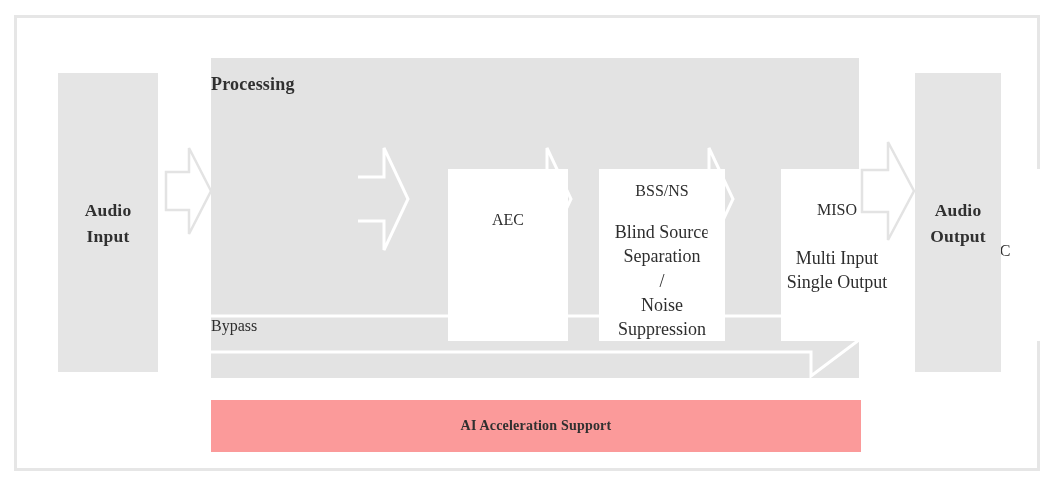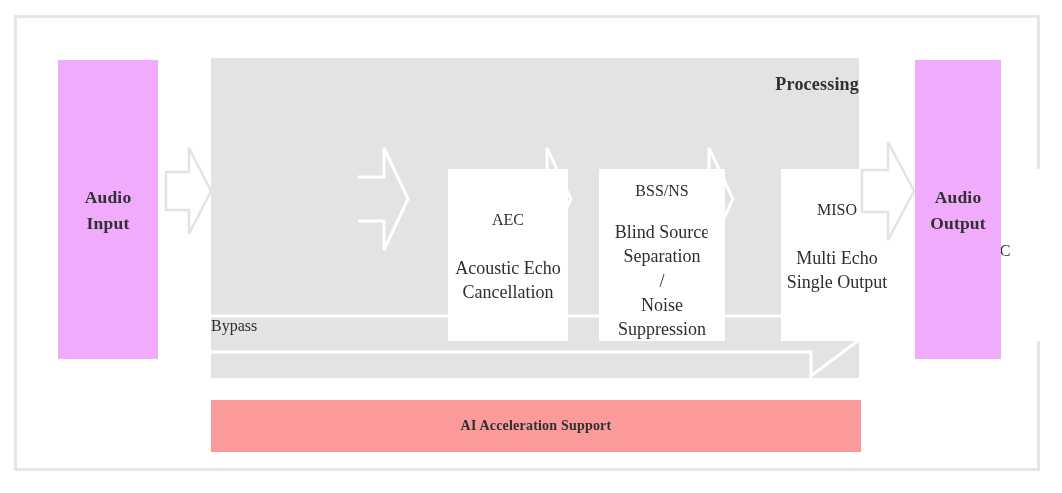--- a/index.html
+++ b/index.html
@@ -30,22 +30,23 @@
     width: 1026px;
     height: 456px;
     border: 3px solid #e6e6e6;
     box-sizing: border-box;
     background: transparent;
   }
 
   
   .gray-block {
     position: absolute;
-    background: #f0abfc;
+    background: #e5e5e5;
     box-sizing: border-box;
+    margin-top: 13px;
   }
 
   .io-label {
     position: absolute;
     left: 0;
     right: 0;
     top: 50%;
     transform: translateY(-50%);
     text-align: center;
     font-weight: bold;
@@ -63,21 +64,21 @@
     top: 58px;
     width: 648px;
     height: 320px;
     background: #e3e3e3;
   }
   #processing-title {
     position: absolute;
     left: 0;
     right: 0;
     top: 16px;
-    text-align: right;
+    text-align: left;
     font-weight: bold;
     font-size: 18px;
     color: #303030;
     letter-spacing: 0.2px;
   }
 
   
   .stage-box {
     position: absolute;
     background: #ffffff;
@@ -188,24 +189,20 @@
   <div id="processing-container">
 
     <div id="processing-title">Processing</div>
 
     <svg id="bypass-arrow" viewBox="0 0 660 88" preserveAspectRatio="none">
       <path class="arrow-outline-white" vector-effect="non-scaling-stroke" d="M 0,26 L 600,26 L 600,2 L 656,44 L 600,86 L 600,62 L 0,62"></path>
     </svg>
 
     <div class="stage-box" id="box-aec">
       <div class="stage-title">AEC</div>
-      <div class="stage-sub">
-        <span class="sl">Acoustic Echo</span>
-        <span class="sl">Cancellation</span>
-      </div>
     </div>
 
     <svg class="arrow-svg" style="left:147px; top:86px;" width="52" height="110" viewBox="0 0 52 110">
       <path class="arrow-outline-white" d="M 0,33 L 26,33 L 26,4 L 50,55 L 26,106 L 26,77 L 0,77"></path>
     </svg>
 
     <div class="stage-box" id="box-bssns">
       <div class="stage-title">BSS/NS</div>
       <div class="stage-sub">
         <span class="sl">Blind Source</span>
@@ -216,21 +213,21 @@
       </div>
     </div>
 
     <svg class="arrow-svg" style="left:310px; top:86px;" width="52" height="110" viewBox="0 0 52 110">
       <path class="arrow-outline-white" d="M 0,33 L 26,33 L 26,4 L 50,55 L 26,106 L 26,77 L 0,77"></path>
     </svg>
 
     <div class="stage-box" id="box-miso">
       <div class="stage-title">MISO</div>
       <div class="stage-sub">
-        <span class="sl">Multi Echo</span>
+        <span class="sl">Multi Input</span>
         <span class="sl">Single Output</span>
       </div>
     </div>
 
     <svg class="arrow-svg" style="left:472px; top:86px;" width="52" height="110" viewBox="0 0 52 110">
       <path class="arrow-outline-white" d="M 0,33 L 26,33 L 26,4 L 50,55 L 26,106 L 26,77 L 0,77"></path>
     </svg>
 
     <div class="stage-box" id="box-agc">
       <div class="stage-title">AGC</div>

